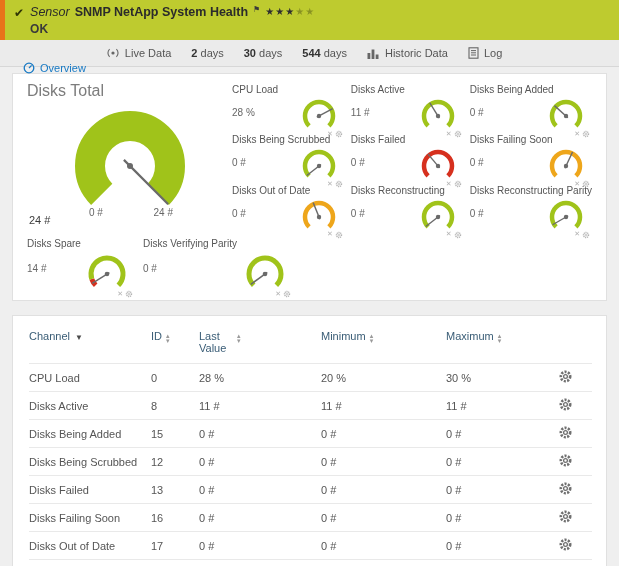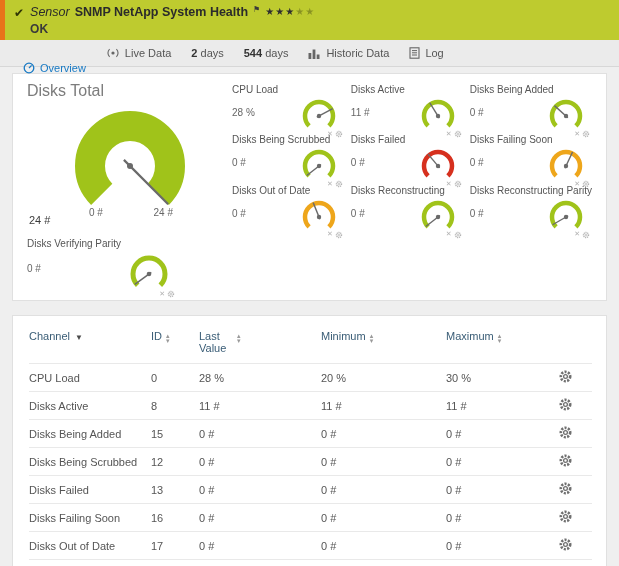--- a/index.html
+++ b/index.html
@@ -100,20 +100,23 @@
         <span class="tab-icon">
           <svg width="14" height="12" viewBox="0 0 14 12">
             <circle cx="7" cy="6" r="1.6" fill="#666"></circle>
             <path d="M3.6 2.2a5.2 5.2 0 0 0 0 7.6M10.4 2.2a5.2 5.2 0 0 1 0 7.6" fill="none" stroke="#666" stroke-width="1.1"></path>
           </svg>
         </span>
         <span class="tab-label">Live Data</span>
       </div>
       <div class="tab">
         <span class="tab-label"><b>2</b> days</span>
+      </div>
+      <div class="tab">
+        <span class="tab-label"><b>30</b> days</span>
       </div>
       <div class="tab">
         <span class="tab-label"><b>544</b> days</span>
       </div>
       <div class="tab">
         <span class="tab-icon">
           <svg width="13" height="11" viewBox="0 0 13 11">
             <rect x="0.5" y="5" width="2.8" height="6" fill="#666"></rect>
             <rect x="4.6" y="1.5" width="2.8" height="9.5" fill="#666"></rect>
             <rect x="8.7" y="6.5" width="2.8" height="4.5" fill="#666"></rect>
@@ -325,20 +328,41 @@
                         <circle cx="8" cy="8" r="5" fill="none" stroke="#b3b3b3" stroke-width="2.8" stroke-dasharray="2.2 1.45"></circle>
                         <circle cx="8" cy="8" r="2" fill="none" stroke="#b3b3b3" stroke-width="1.4"></circle>
                       </svg></span>
                   </div>
        </div>
      </div>
             </div>
           </div>
       </div>
       <div class="gauges-row2">
+          <div class="mini-cell big c0">
+            <div class="mini-title">Disks Spare</div>
+     <div class="mini-body">
+       <div class="mini-value">14 #</div>
+       <div class="mini-gauge-wrap">
+         <svg width="56" height="48" viewBox="0 0 56 48">
+                  <path d="M 16.69 35.31 A 16 16 0 0 1 12.78 28.94" fill="none" stroke="#d6301e" stroke-width="5"></path>
+                  <path d="M 12.78 28.94 A 16 16 0 1 1 39.31 35.31" fill="none" stroke="#a0c31a" stroke-width="5"></path>
+                  <line x1="30.37" y1="22.52" x2="13.16" y2="33.27" stroke="#6a6a6a" stroke-width="1.5"></line>
+                  <circle cx="28" cy="24" r="2.3" fill="#6a6a6a"></circle>
+                </svg>
+         <div class="mini-icons">
+                  <span class="x">✕</span>
+                  <span><svg width="8" height="8" viewBox="0 0 16 16">
+                      <circle cx="8" cy="8" r="5" fill="none" stroke="#b3b3b3" stroke-width="2.8" stroke-dasharray="2.2 1.45"></circle>
+                      <circle cx="8" cy="8" r="2" fill="none" stroke="#b3b3b3" stroke-width="1.4"></circle>
+                    </svg></span>
+                </div>
+       </div>
+     </div>
+          </div>
           <div class="mini-cell big c1">
             <div class="mini-title">Disks Verifying Parity</div>
      <div class="mini-body">
        <div class="mini-value">0 #</div>
        <div class="mini-gauge-wrap">
          <svg width="56" height="48" viewBox="0 0 56 48">
                   <path d="M 16.69 35.31 A 16 16 0 1 1 39.31 35.31" fill="none" stroke="#a0c31a" stroke-width="5"></path>
                   <line x1="30.27" y1="22.35" x2="13.84" y2="34.29" stroke="#6a6a6a" stroke-width="1.5"></line>
                   <circle cx="28" cy="24" r="2.3" fill="#6a6a6a"></circle>
                 </svg>

